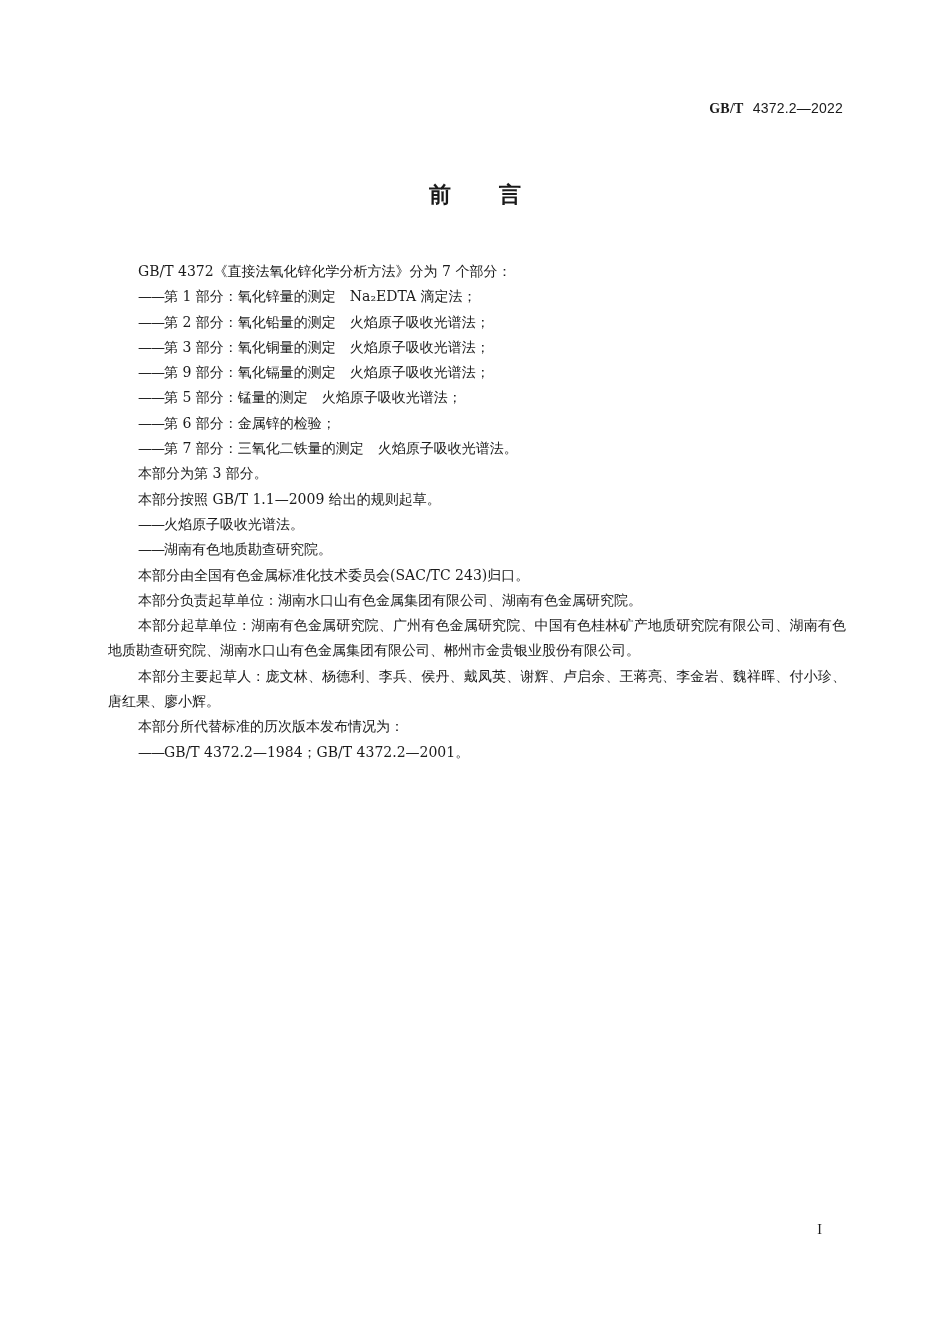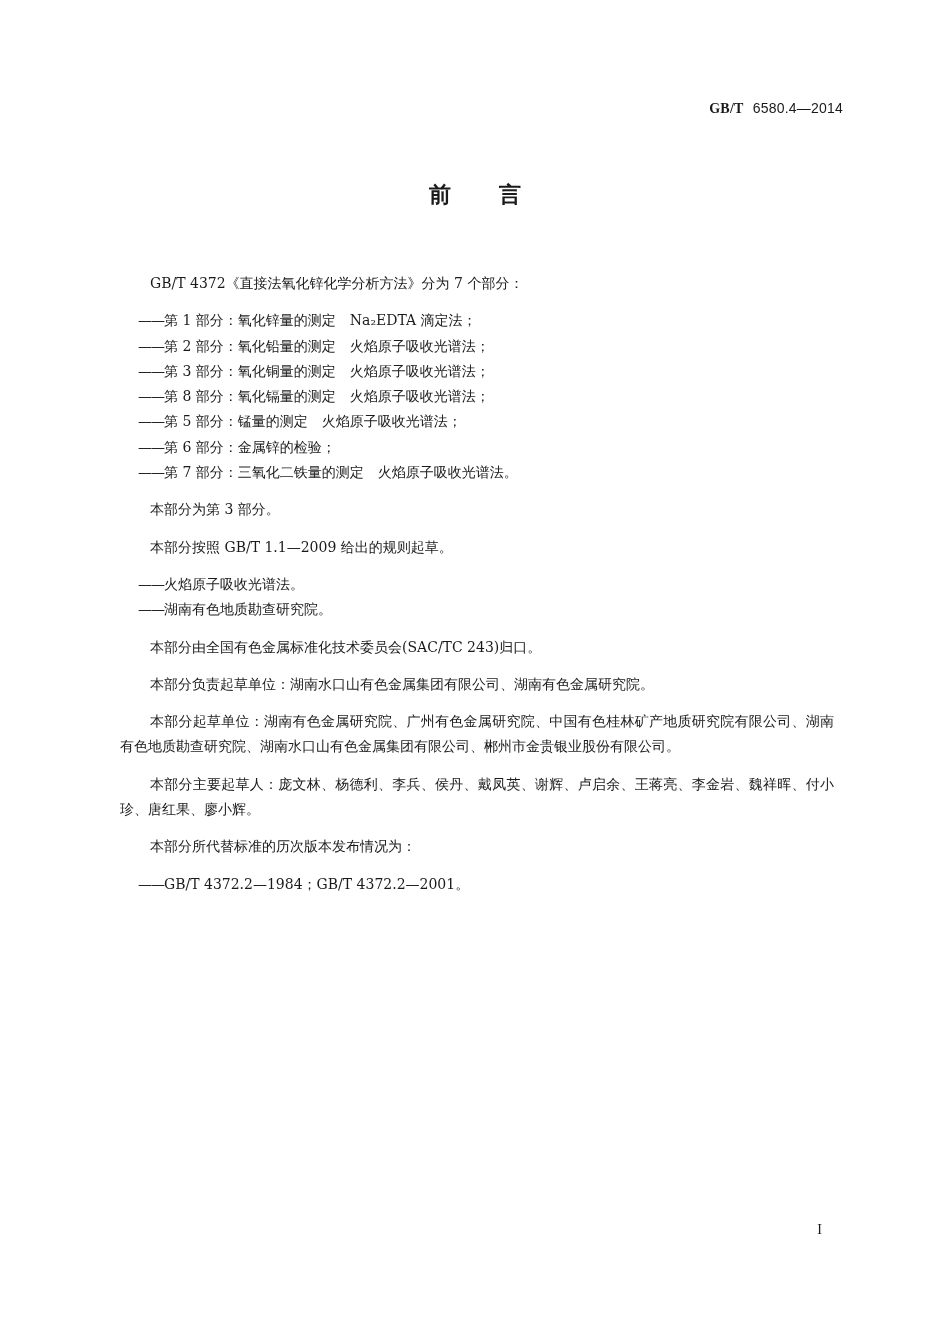--- a/index.html
+++ b/index.html
@@ -4,41 +4,41 @@
   <style>
     html, body { margin: 0; padding: 0; background: #ffffff; }
     body { width: 950px; height: 1344px; position: relative; overflow: hidden;
       font-family: "DejaVu Serif", "Liberation Serif", serif; color: #1a1a1a; }
     .header-code { position: absolute; top: 100px; right: 107px; font-size: 14px; letter-spacing: 0.2px; }
     .header-code .gbt { font-family: Liberation Serif, serif; font-weight: bold; }
     .header-code .num { font-family: "Liberation Sans", sans-serif; }
     .title { position: absolute; top: 180px; left: 0; width: 950px; text-align: center;
       font-family: "DejaVu Sans", sans-serif; font-size: 22px; font-weight: bold; letter-spacing: 48px; text-indent: 48px; }
     .content { position: absolute; top: 259px; left: 108px; width: 738px; font-size: 14px; line-height: 25.3px; }
-    .p { margin: 12px; text-indent: 30px; text-align: justify; }
+    .p { margin: 0; text-indent: 30px; text-align: justify; }
     .item { margin: 0; padding-left: 30px; }
     .dash { letter-spacing: -1px; }
     .folio { position: absolute; top: 1222px; right: 128px; font-size: 14px; font-family: "Liberation Serif", serif; }
   </style>
 </head>
 <body>
 
 <div class="header-code">
   <span class="gbt">GB/T</span>&nbsp;
-  <span class="num">6580.4—2014</span>
+  <span class="num">4372.2—2022</span>
 </div>
 
 <div class="title">前言</div>
 
 <div class="content">
   <p class="p">GB/T 4372《直接法氧化锌化学分析方法》分为 7 个部分：</p>
   <p class="item"><span class="dash">——</span><span>第 1 部分：氧化锌量的测定　Na₂EDTA 滴定法；</span></p>
   <p class="item"><span class="dash">——</span><span>第 2 部分：氧化铅量的测定　火焰原子吸收光谱法；</span></p>
   <p class="item"><span class="dash">——</span><span>第 3 部分：氧化铜量的测定　火焰原子吸收光谱法；</span></p>
-  <p class="item"><span class="dash">——</span><span>第 8 部分：氧化镉量的测定　火焰原子吸收光谱法；</span></p>
+  <p class="item"><span class="dash">——</span><span>第 9 部分：氧化镉量的测定　火焰原子吸收光谱法；</span></p>
   <p class="item"><span class="dash">——</span><span>第 5 部分：锰量的测定　火焰原子吸收光谱法；</span></p>
   <p class="item"><span class="dash">——</span><span>第 6 部分：金属锌的检验；</span></p>
   <p class="item"><span class="dash">——</span><span>第 7 部分：三氧化二铁量的测定　火焰原子吸收光谱法。</span></p>
   <p class="p">本部分为第 3 部分。</p>
   <p class="p">本部分按照 GB/T 1.1—2009 给出的规则起草。</p>
   <p class="item"><span class="dash">——</span><span>火焰原子吸收光谱法。</span></p>
   <p class="item"><span class="dash">——</span><span>湖南有色地质勘查研究院。</span></p>
   <p class="p">本部分由全国有色金属标准化技术委员会(SAC/TC 243)归口。</p>
   <p class="p">本部分负责起草单位：湖南水口山有色金属集团有限公司、湖南有色金属研究院。</p>
   <p class="p">本部分起草单位：湖南有色金属研究院、广州有色金属研究院、中国有色桂林矿产地质研究院有限公司、湖南有色地质勘查研究院、湖南水口山有色金属集团有限公司、郴州市金贵银业股份有限公司。</p>

